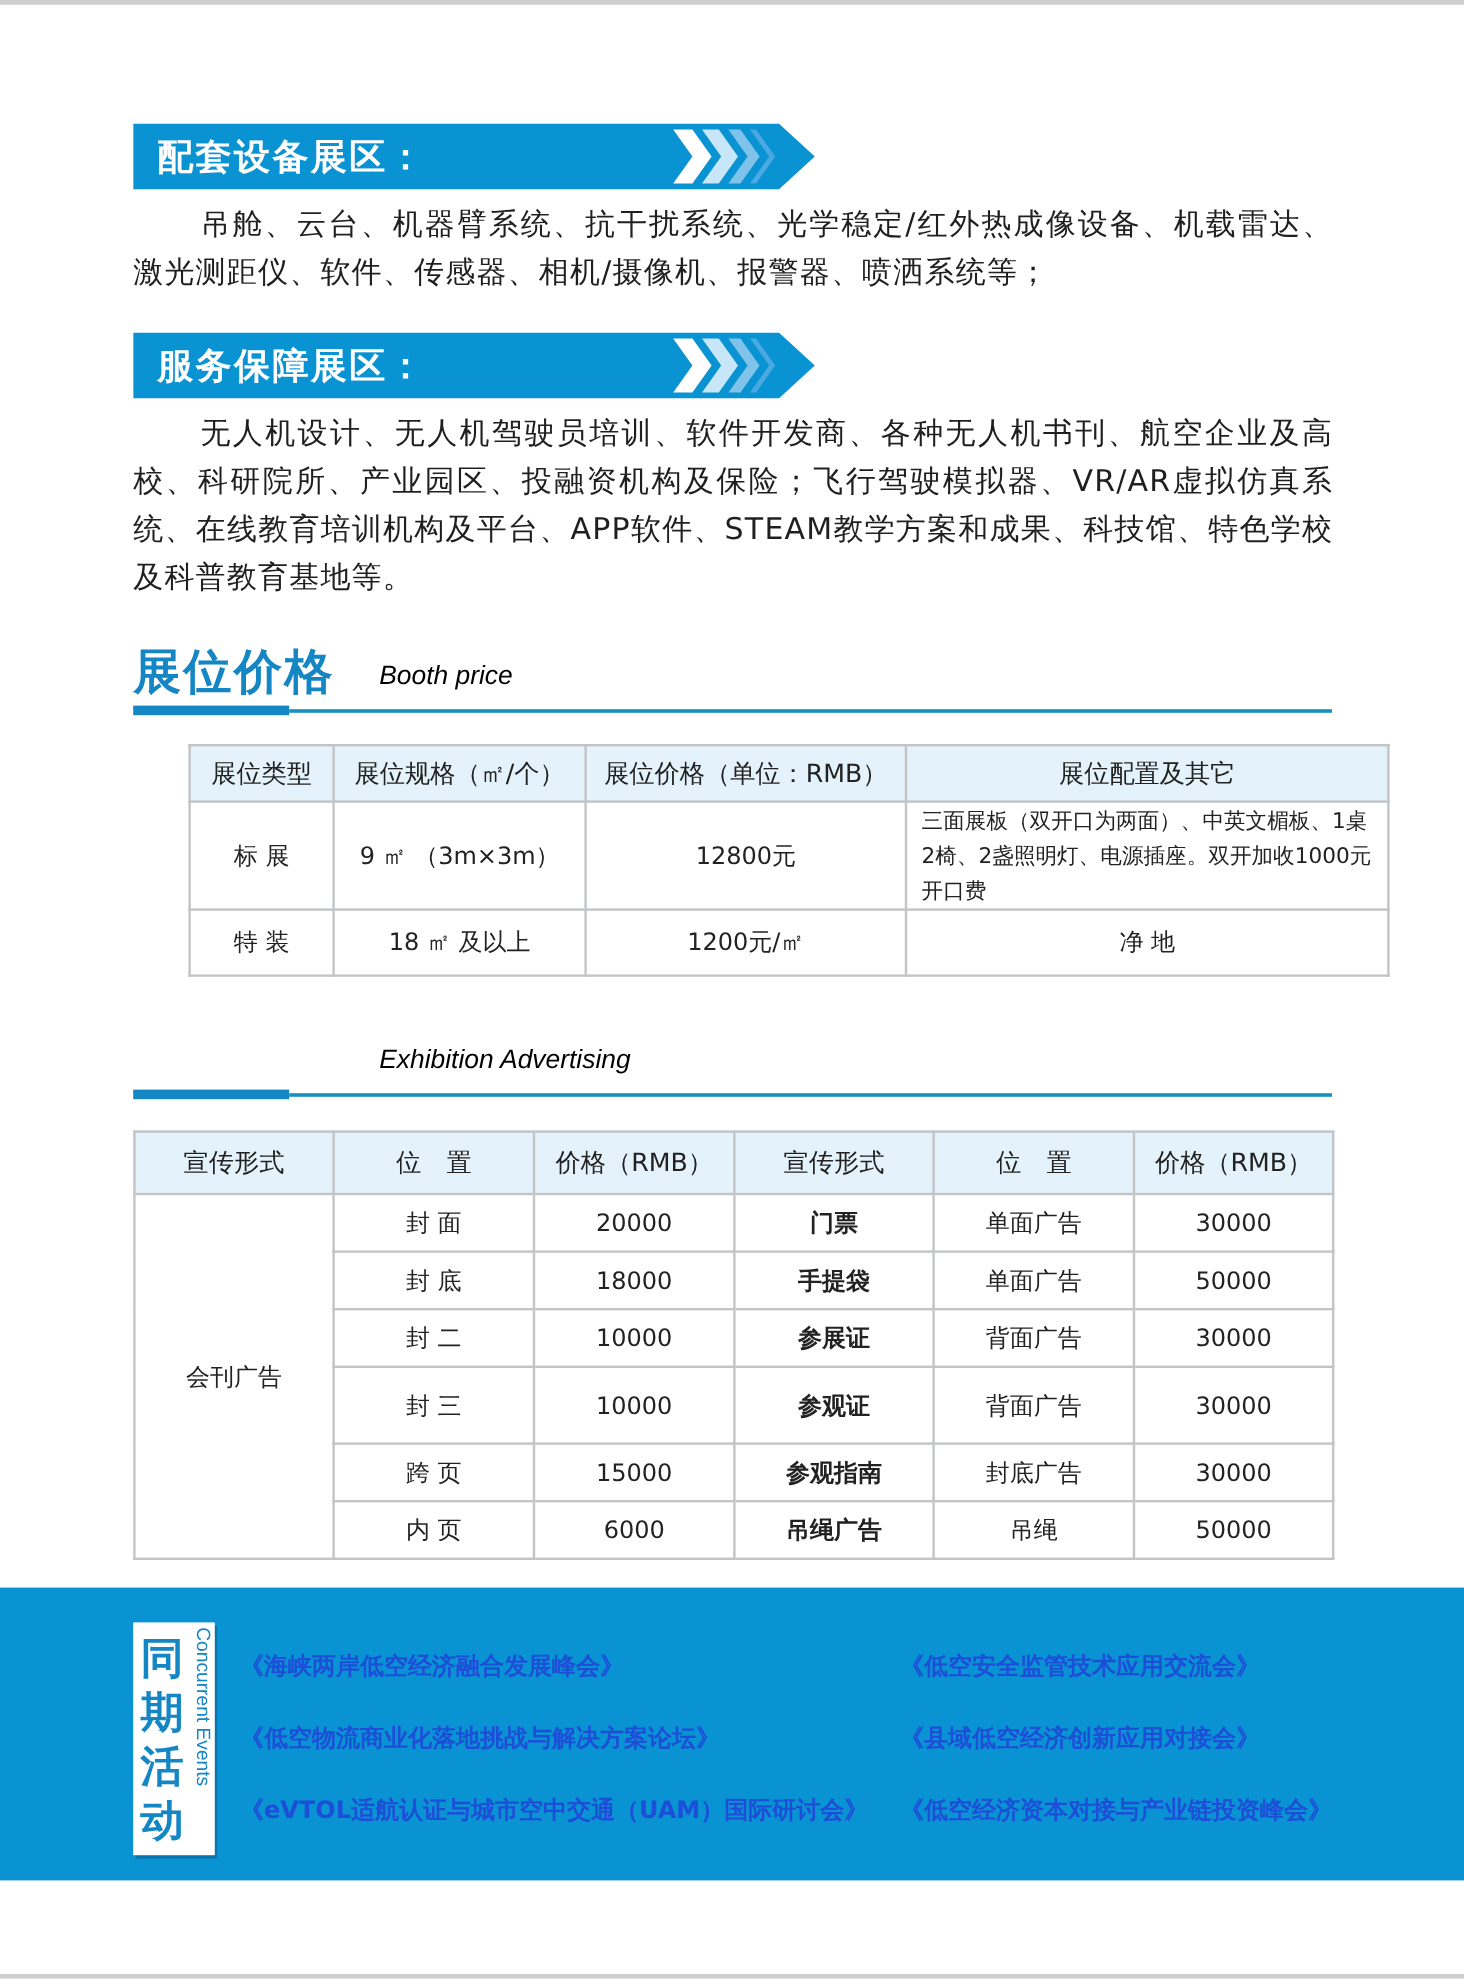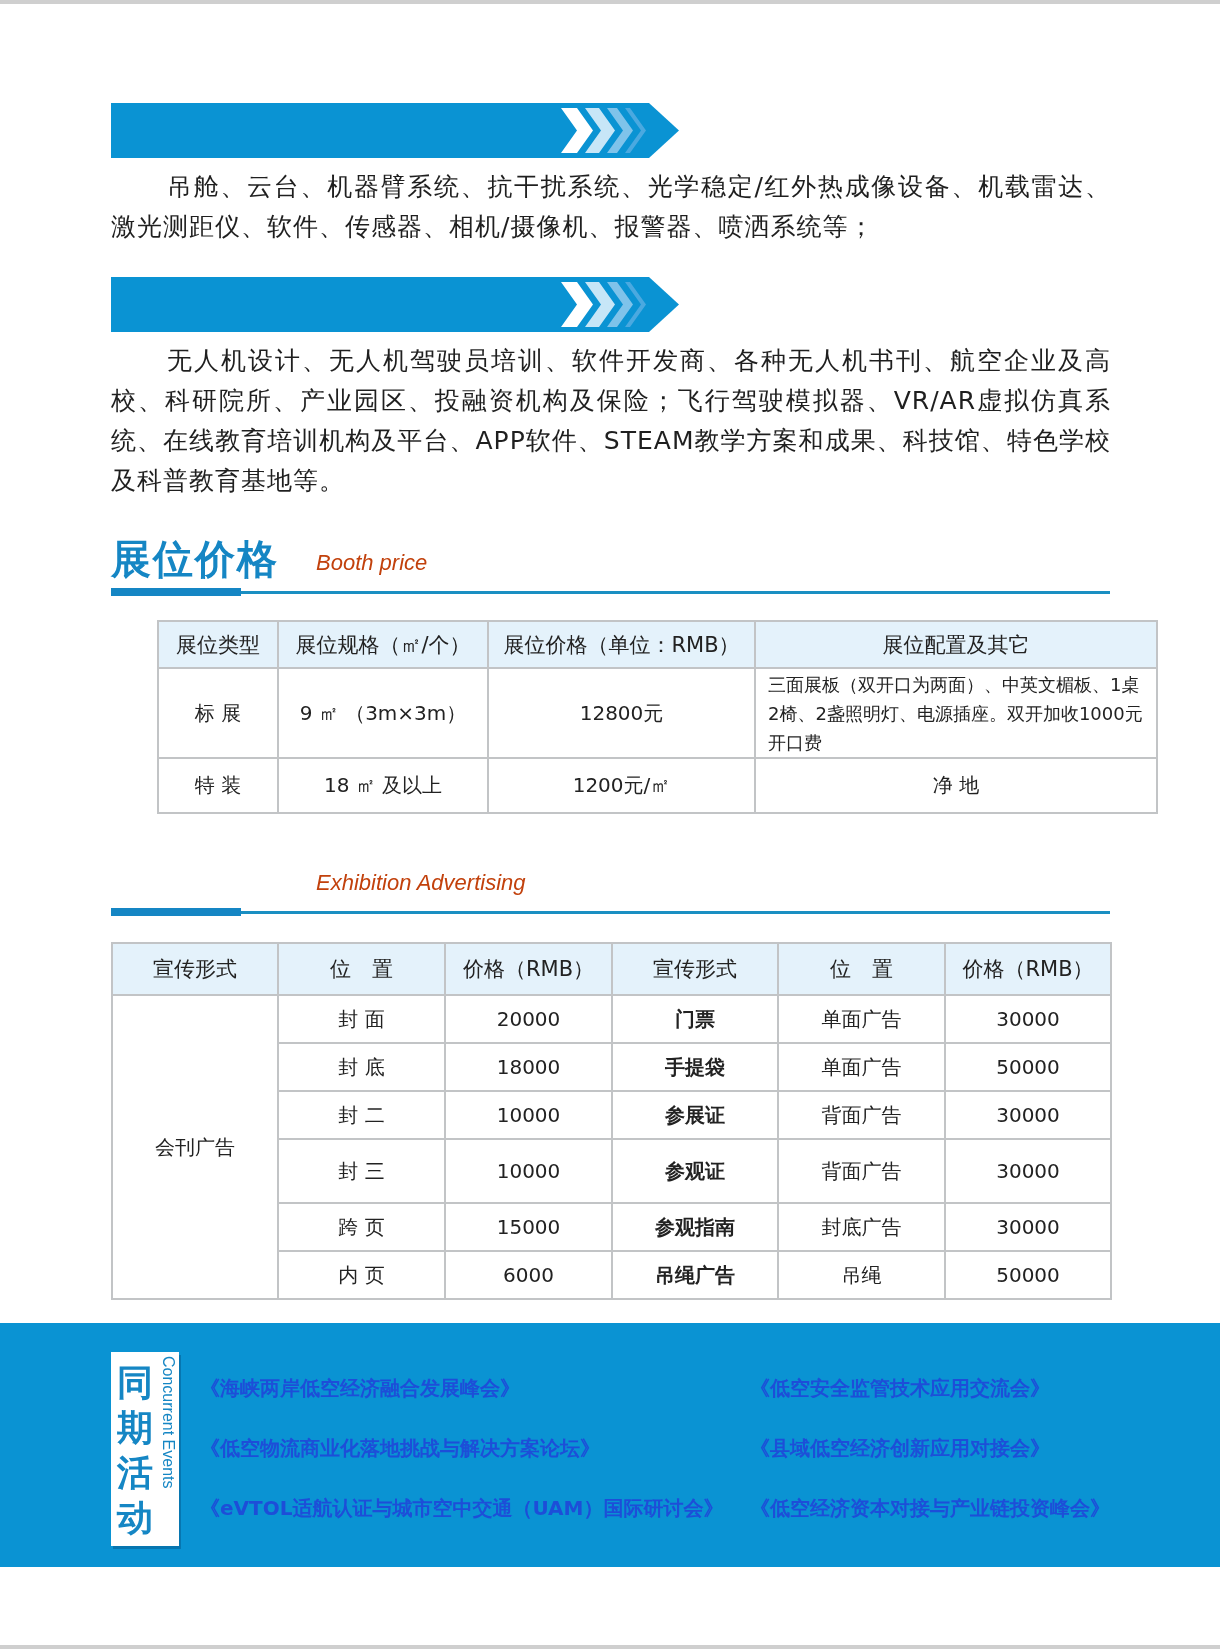--- a/index.html
+++ b/index.html
@@ -9,21 +9,21 @@
   .botline { position: absolute; left: 0; top: 1645px; width: 1220px; height: 4px; background: #cfcfcf; }
 
   .banner { position: absolute; left: 111px; width: 568px; height: 55px; }
   .banner svg { position: absolute; left: 0; top: 0; }
   .banner .btitle { position: absolute; left: 20px; top: 8px; font-size: 30px; font-weight: bold; color: #ffffff; letter-spacing: 2px; }
 
   .para { position: absolute; left: 111px; width: 1000px; font-size: 25px; line-height: 40px; color: #1f1f1f; text-align: justify; text-indent: 56px; letter-spacing: 1px; }
 
   .sec-head { position: absolute; left: 111px; width: 999px; height: 70px; }
   .sec-head .cn { position: absolute; left: 0; top: 0; font-size: 40px; font-weight: bold; color: #1586c4; letter-spacing: 2px; }
-  .sec-head .en { position: absolute; left: 205px; top: 18px; font-size: 22px; font-style: italic; color: #c2410c; font-family: "Liberation Sans", sans-serif; }
+  .sec-head .en { position: absolute; left: 205px; top: 18px; font-size: 22px; font-style: italic; color: #000000; font-family: "Liberation Sans", sans-serif; }
   .sec-head .thick { position: absolute; left: 0; top: 56px; width: 130px; height: 8px; background: #1586c4; }
   .sec-head .thin { position: absolute; left: 130px; top: 59px; width: 869px; height: 3px; background: #1a8fc2; }
 
   table { position: absolute; left: 111px; width: 999px; border-collapse: collapse; table-layout: fixed; font-size: 20px; color: #222; }
   td, th { border: 2px solid #c2c4c6; text-align: center; vertical-align: middle; font-weight: normal; }
   th { background: #e4f2fb; font-size: 21px; }
   .t1 td.cfg { text-align: left; font-size: 18px; line-height: 29px; padding: 0 12px; }
   .t2 td.bold { font-weight: bold; }
 
   .band { position: absolute; left: 0; top: 1323px; width: 1220px; height: 244px; background: #0a93d3; }
@@ -38,31 +38,33 @@
 <div class="topline"></div>
 
 <div class="banner" style="top:103px;">
   <svg width="568" height="55" viewBox="0 0 568 55">
     <polygon points="0,0 538,0 568,27.5 538,55 0,55" fill="#0a93d3"></polygon>
     <polygon points="450,5 466,5 482,27.5 466,50 450,50 466,27.5" fill="#ffffff"></polygon>
     <polygon points="474,5 488,5 504,27.5 488,50 474,50 490,27.5" fill="#c7e6f7"></polygon>
     <polygon points="496,5 506,5 522,27.5 506,50 496,50 512,27.5" fill="#7fc3ea"></polygon>
     <polygon points="514,5 519,5 535,27.5 519,50 514,50 530,27.5" fill="#4aa9e0"></polygon>
   </svg>
+  <span class="btitle">配套设备展区：</span>
 </div>
 <p class="para" style="top:167px;">吊舱、云台、机器臂系统、抗干扰系统、光学稳定/红外热成像设备、机载雷达、激光测距仪、软件、传感器、相机/摄像机、报警器、喷洒系统等；</p>
 
 <div class="banner" style="top:277px;">
   <svg width="568" height="55" viewBox="0 0 568 55">
     <polygon points="0,0 538,0 568,27.5 538,55 0,55" fill="#0a93d3"></polygon>
     <polygon points="450,5 466,5 482,27.5 466,50 450,50 466,27.5" fill="#ffffff"></polygon>
     <polygon points="474,5 488,5 504,27.5 488,50 474,50 490,27.5" fill="#c7e6f7"></polygon>
     <polygon points="496,5 506,5 522,27.5 506,50 496,50 512,27.5" fill="#7fc3ea"></polygon>
     <polygon points="514,5 519,5 535,27.5 519,50 514,50 530,27.5" fill="#4aa9e0"></polygon>
   </svg>
+  <span class="btitle">服务保障展区：</span>
 </div>
 <p class="para" style="top:341px;">无人机设计、无人机驾驶员培训、软件开发商、各种无人机书刊、航空企业及高校、科研院所、产业园区、投融资机构及保险；飞行驾驶模拟器、VR/AR虚拟仿真系统、在线教育培训机构及平台、APP软件、STEAM教学方案和成果、科技馆、特色学校及科普教育基地等。</p>
 
 <div class="sec-head" style="top:532px;">
   <span class="cn">展位价格</span>
   <span class="en">Booth price</span>
   <div class="thick"></div>
   <div class="thin"></div>
 </div>
 

